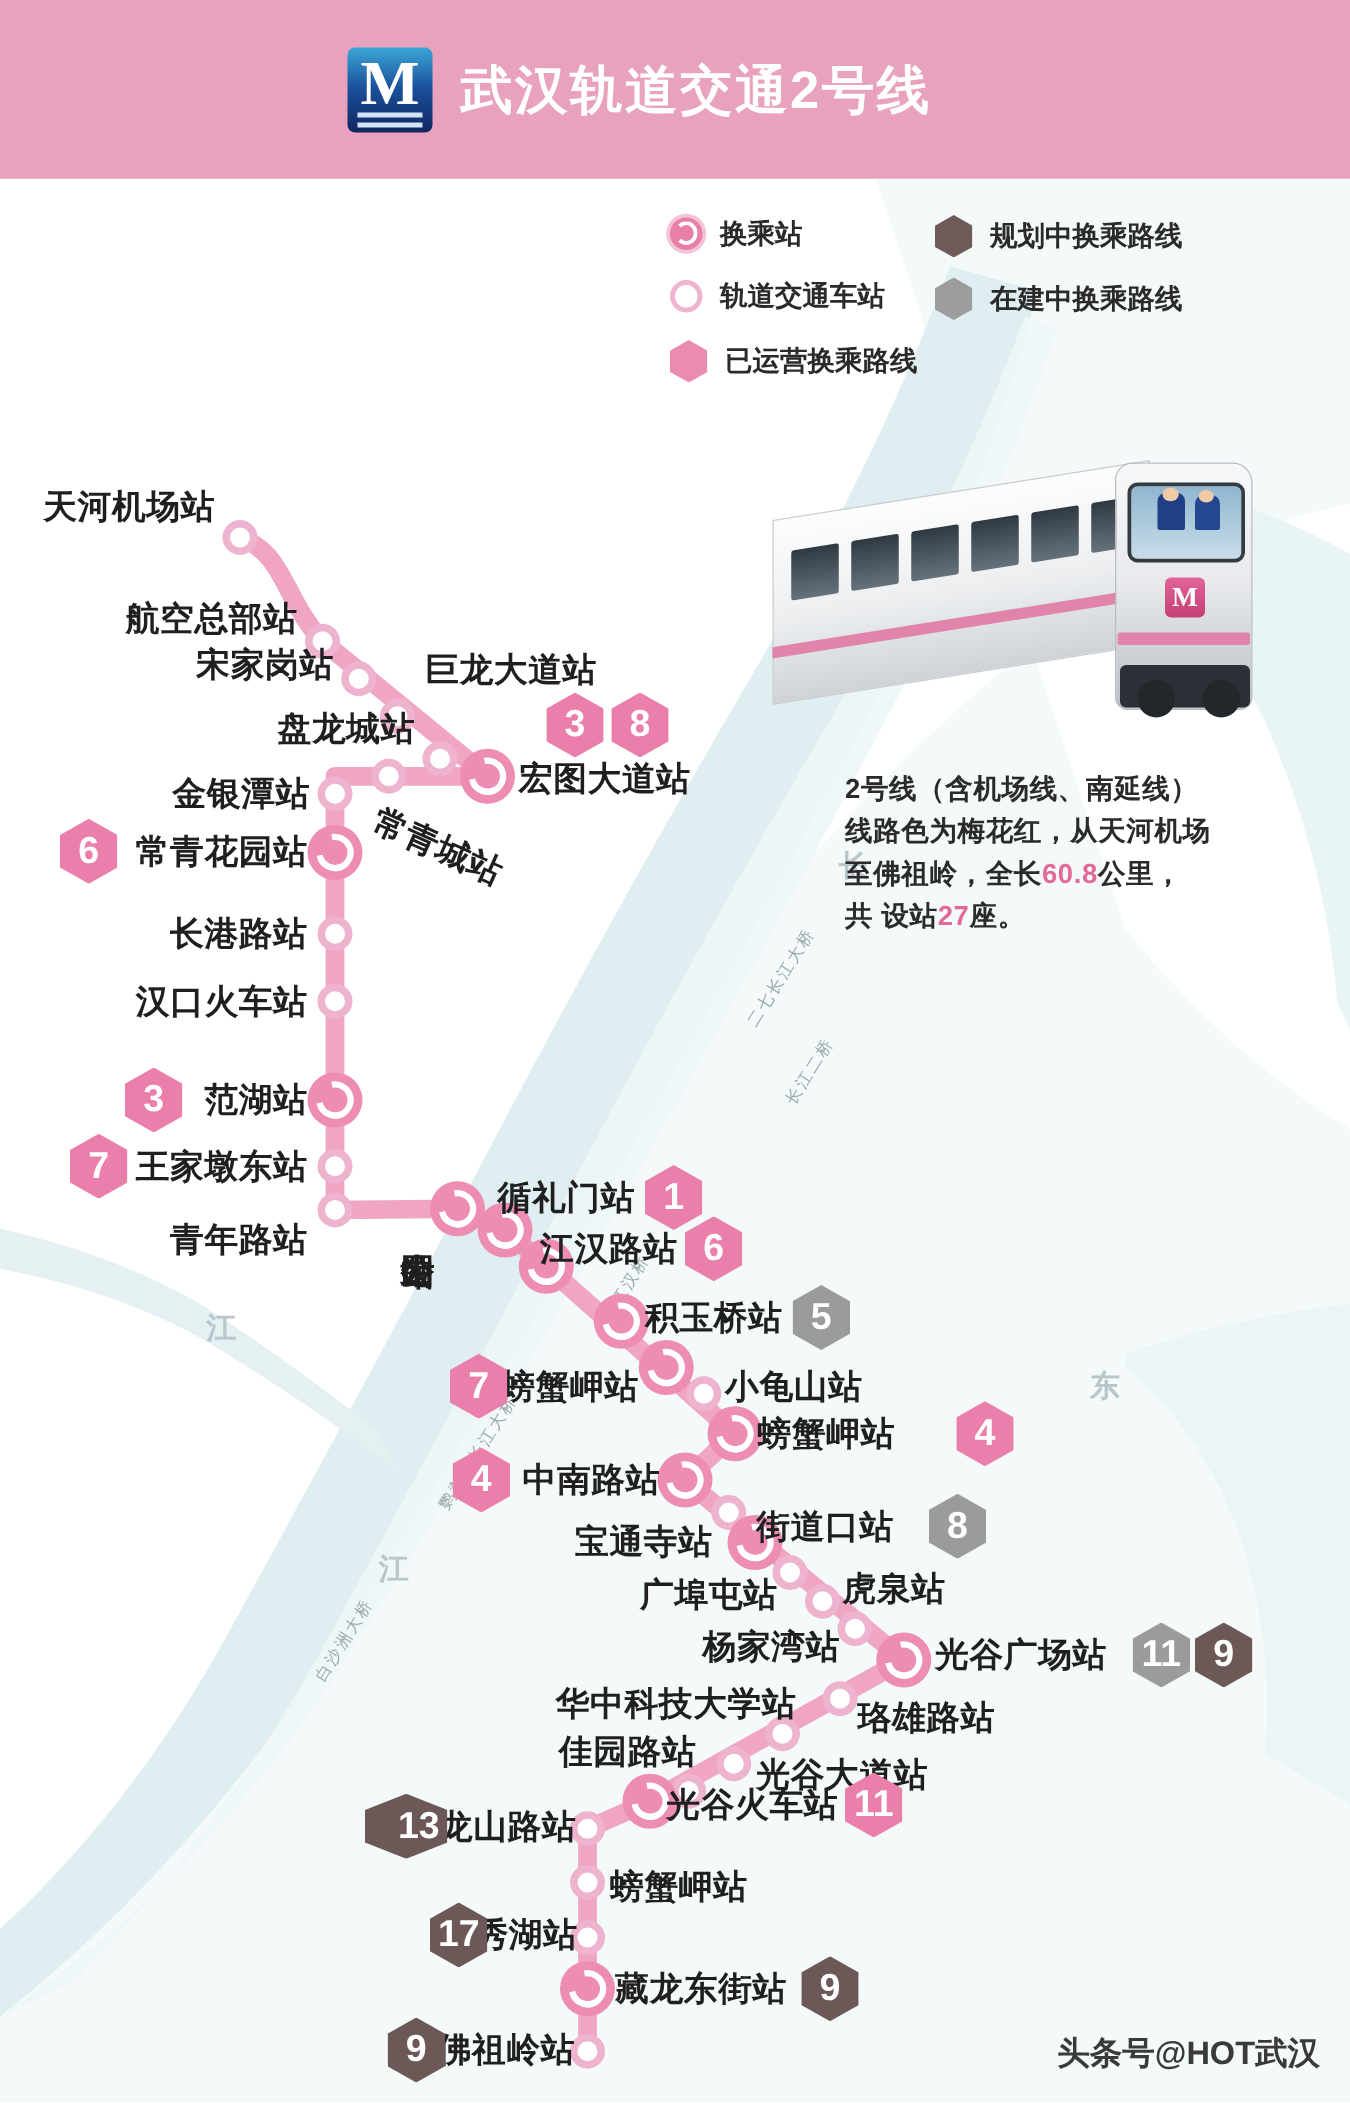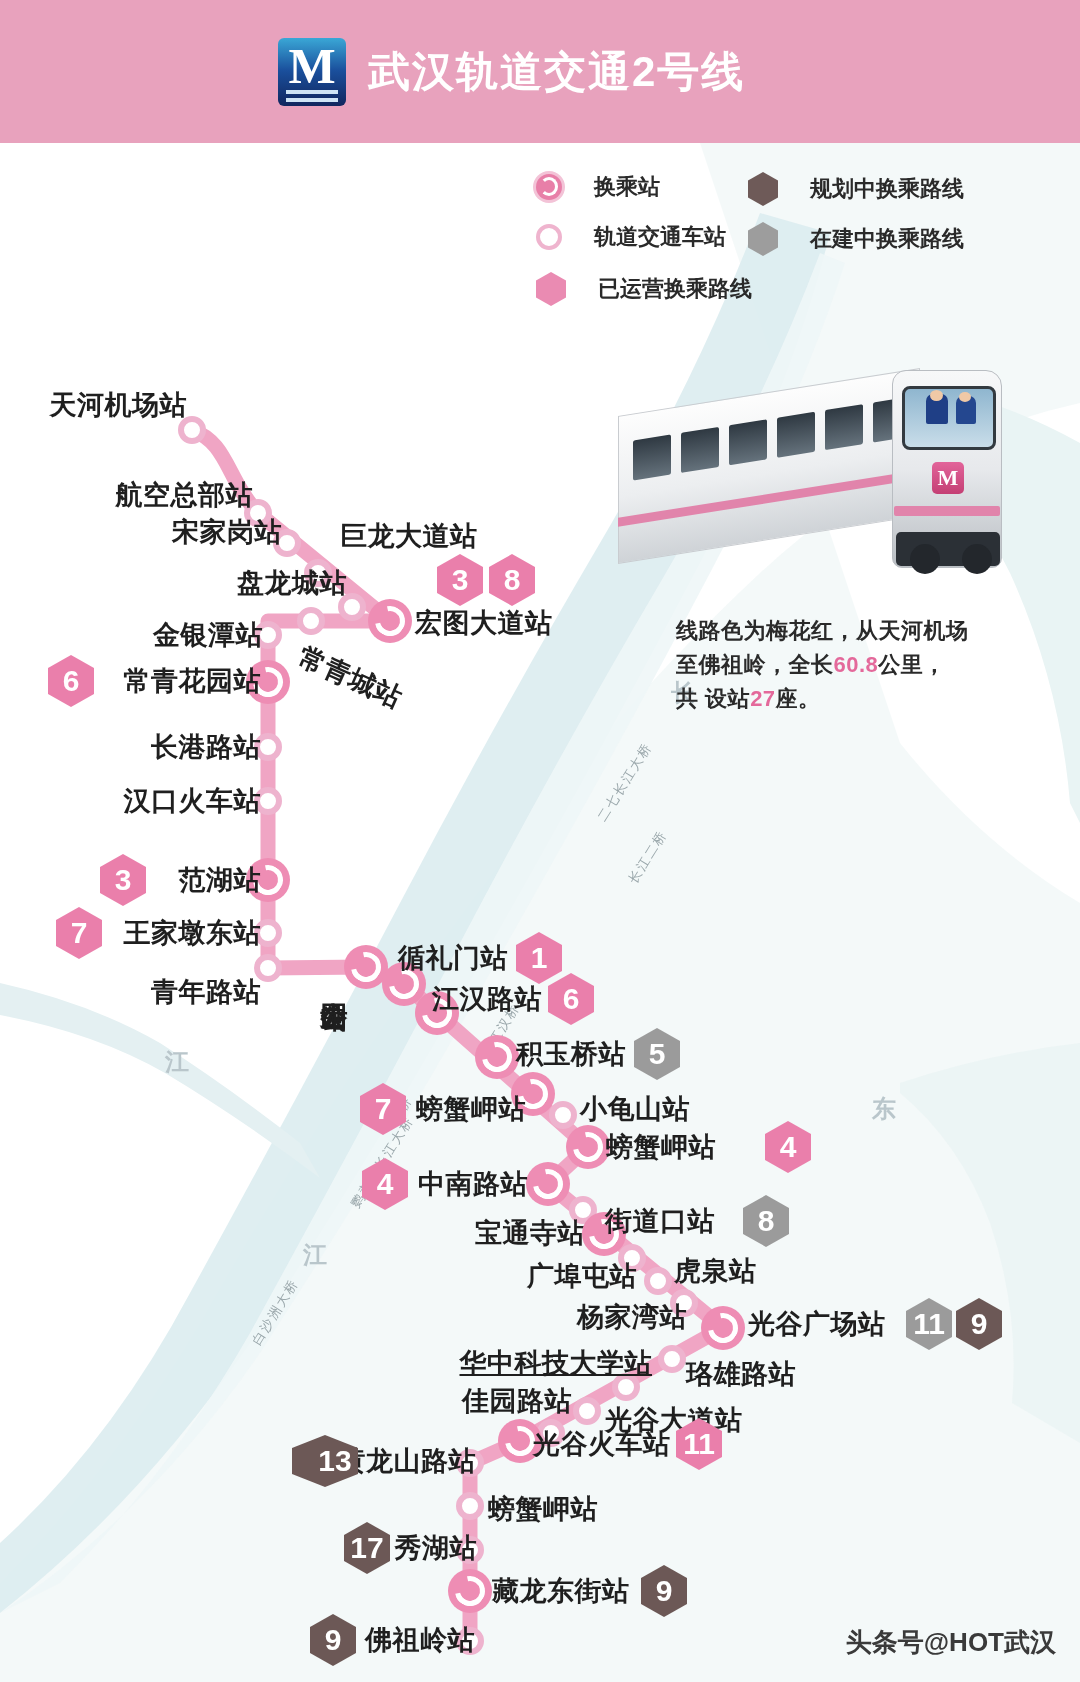--- a/index.html
+++ b/index.html
@@ -27,21 +27,21 @@
   }
   #metro-logo .bar1{position:absolute;left:8px;top:52px;width:52px;height:4px;background:#cfe4f5;}
   #metro-logo .bar2{position:absolute;left:8px;top:60px;width:52px;height:4px;background:#cfe4f5;}
   #header-title{
     font-size:42px;font-weight:bold;color:#ffffff;letter-spacing:2px;
   }
   
   .riverwash{position:absolute;pointer-events:none;}
   
   #legend{position:absolute;left:536px;top:172px;width:430px;}
-  .lg-row{position:absolute;display:flex;align-items:center;gap:32px;font-family:Liberation Serif, serif;}
+  .lg-row{position:absolute;display:flex;align-items:center;gap:14px;font-family:Liberation Serif, serif;}
   .lg-label{font-size:22px;font-weight:bold;color:#2a2a2a;white-space:nowrap;}
   .circ-transfer{
     width:26px;height:26px;border-radius:50%;background:#e87fa8;
     position:relative;box-shadow:0 0 0 3px #f3c3d7;
   }
   .circ-transfer .arr{
     position:absolute;left:4px;top:3px;width:18px;height:19px;
     border:3px solid #fff;border-radius:50%;border-left-color:transparent;
     box-sizing:border-box;
   }
@@ -123,21 +123,21 @@
   .st.xfer .ar2{
     position:absolute;left:7px;top:7px;width:30px;height:30px;box-sizing:border-box;
     border:5px solid transparent;border-radius:50%;
     border-top-color:#ffffff;transform:rotate(200deg);
   }
   
   .lbl{
     position:absolute;font-size:27px;font-weight:bold;color:#1f1f1f;
     white-space:nowrap;letter-spacing:0.5px;
   }
-  .lbl.r{transform:translate(-100%,-50%);margin-left:15px;}
+  .lbl.r{transform:translate(-100%,-50%);}
   .lbl.l{transform:translate(0,-50%);}
   .lbl.vert{
     writing-mode:vertical-rl;text-orientation:upright;transform:translate(-50%,0);
   }
   .lbl.rot{transform:translate(0,-50%) rotate(24deg);transform-origin:left center;}
   
   .bdg{
     position:absolute;width:46px;height:52px;
     clip-path:polygon(50% 0%,100% 25%,100% 75%,50% 100%,0% 75%,0% 25%);
     color:#ffffff;font-size:30px;font-weight:bold;text-align:center;line-height:52px;
@@ -305,21 +305,21 @@
       <div class="st xfer" style="left: 723px; top: 1185px;">
         <div class="ar"></div>
         <div class="ar2"></div>
       </div>
       <div class="lbl l" style="left: 748px; top: 1181px;">光谷广场站</div>
       <div class="bdg build" style="left: 906px; top: 1181px;">11</div>
       <div class="bdg plan" style="left: 956px; top: 1181px;">9</div>
       <div class="st plain" style="left: 672px; top: 1216px;"></div>
       <div class="lbl l" style="left: 686px; top: 1231px;">珞雄路站</div>
       <div class="st plain" style="left: 626px; top: 1244px;"></div>
-      <div class="lbl r" style="left: 637px; top: 1220px; text-decoration: underline;">华中科技大学站</div>
+      <div class="lbl r" style="left: 637px; top: 1220px;">华中科技大学站</div>
       <div class="st plain" style="left: 587px; top: 1268px;"></div>
       <div class="lbl r" style="left: 557px; top: 1258px;">佳园路站</div>
       <div class="st plain" style="left: 551px; top: 1290px;"></div>
       <div class="lbl l" style="left: 605px; top: 1277px;">光谷大道站</div>
       <div class="st xfer" style="left: 520px; top: 1298px;">
         <div class="ar"></div>
         <div class="ar2"></div>
       </div>
       <div class="lbl l" style="left: 533px; top: 1301px;">光谷火车站</div>
       <div class="bdg pink" style="left: 676px; top: 1301px;">11</div>
@@ -385,20 +385,21 @@
   <div class="tfacel"></div>
   <div class="tfacer"></div>
   <div class="tstripe2"></div>
   <div class="tlogo">M</div>
   <div class="tskirt"></div>
   <div class="twheel" style="left:314px"></div>
   <div class="twheel" style="left:366px"></div>
 </div>
 
 <div id="desc">
+  <div>2号线（含机场线、南延线）</div>
   <div>线路色为梅花红，从天河机场</div>
   <div>
     <span>至佛祖岭，全长</span><span class="hl">60.8</span><span>公里，</span>
   </div>
   <div>
     <span>共 设站</span><span class="hl">27</span><span>座。</span>
   </div>
 </div>
 
 <div id="wm">头条号@HOT武汉</div>

